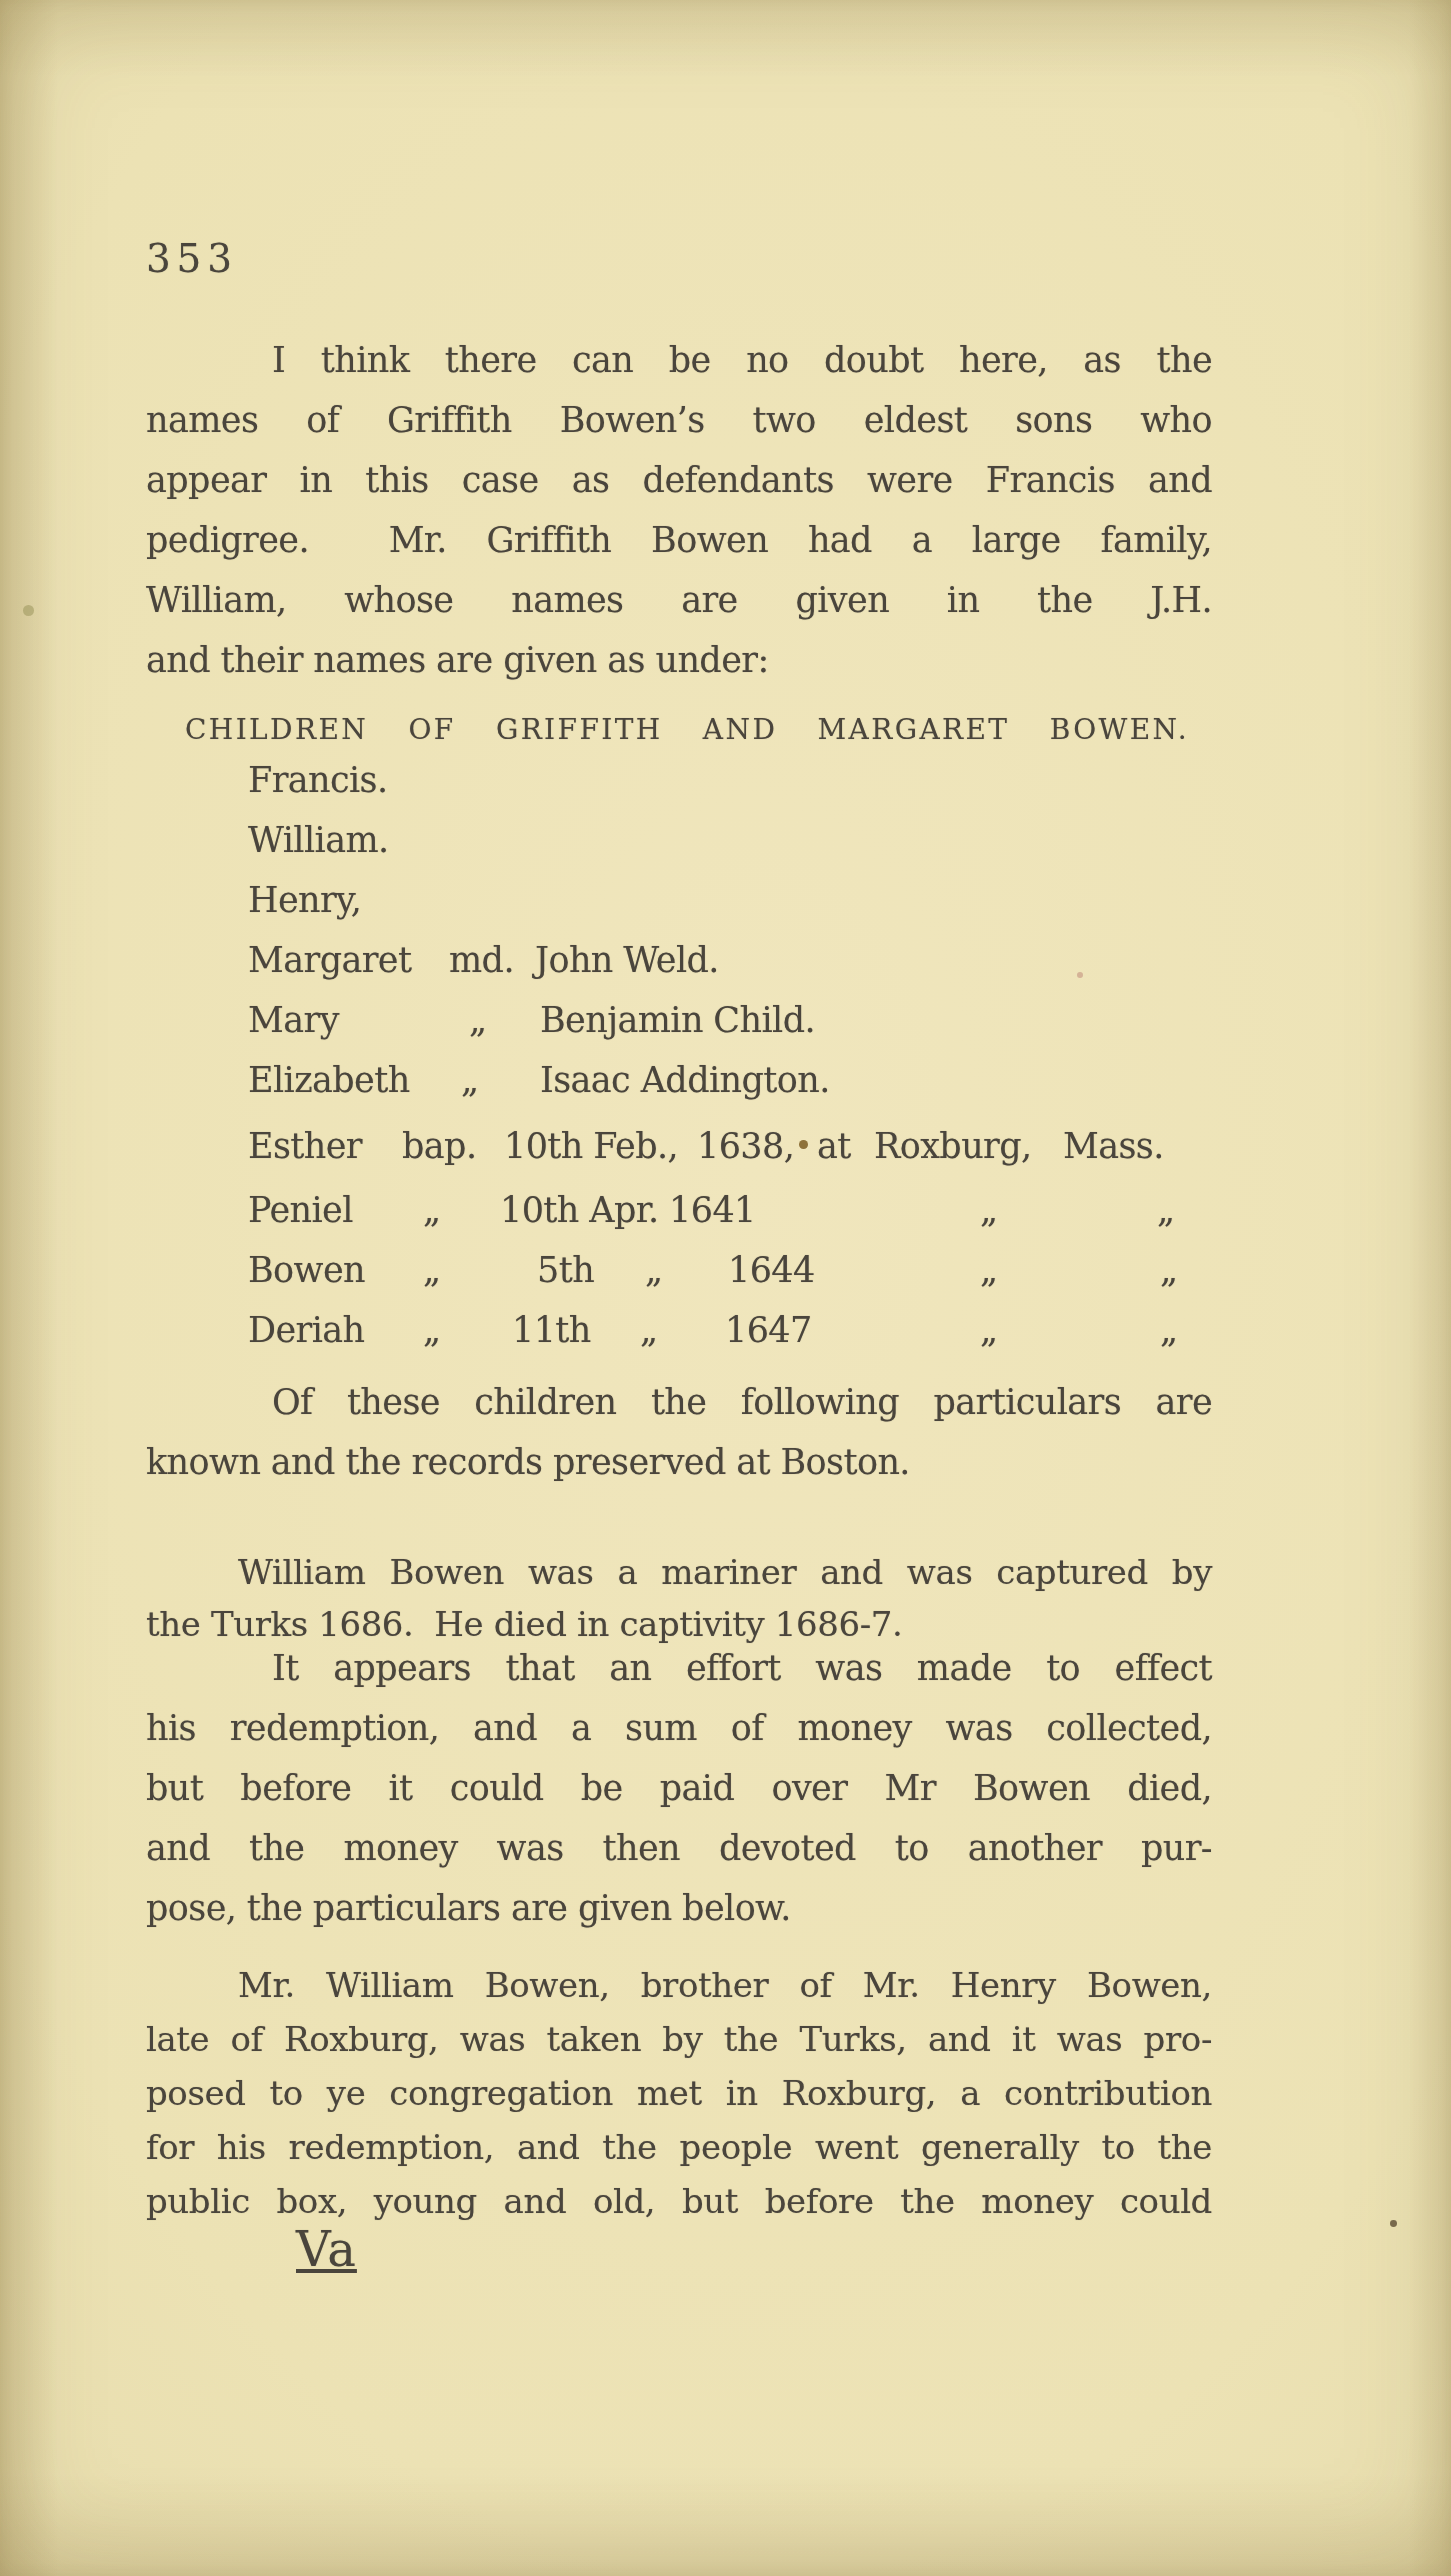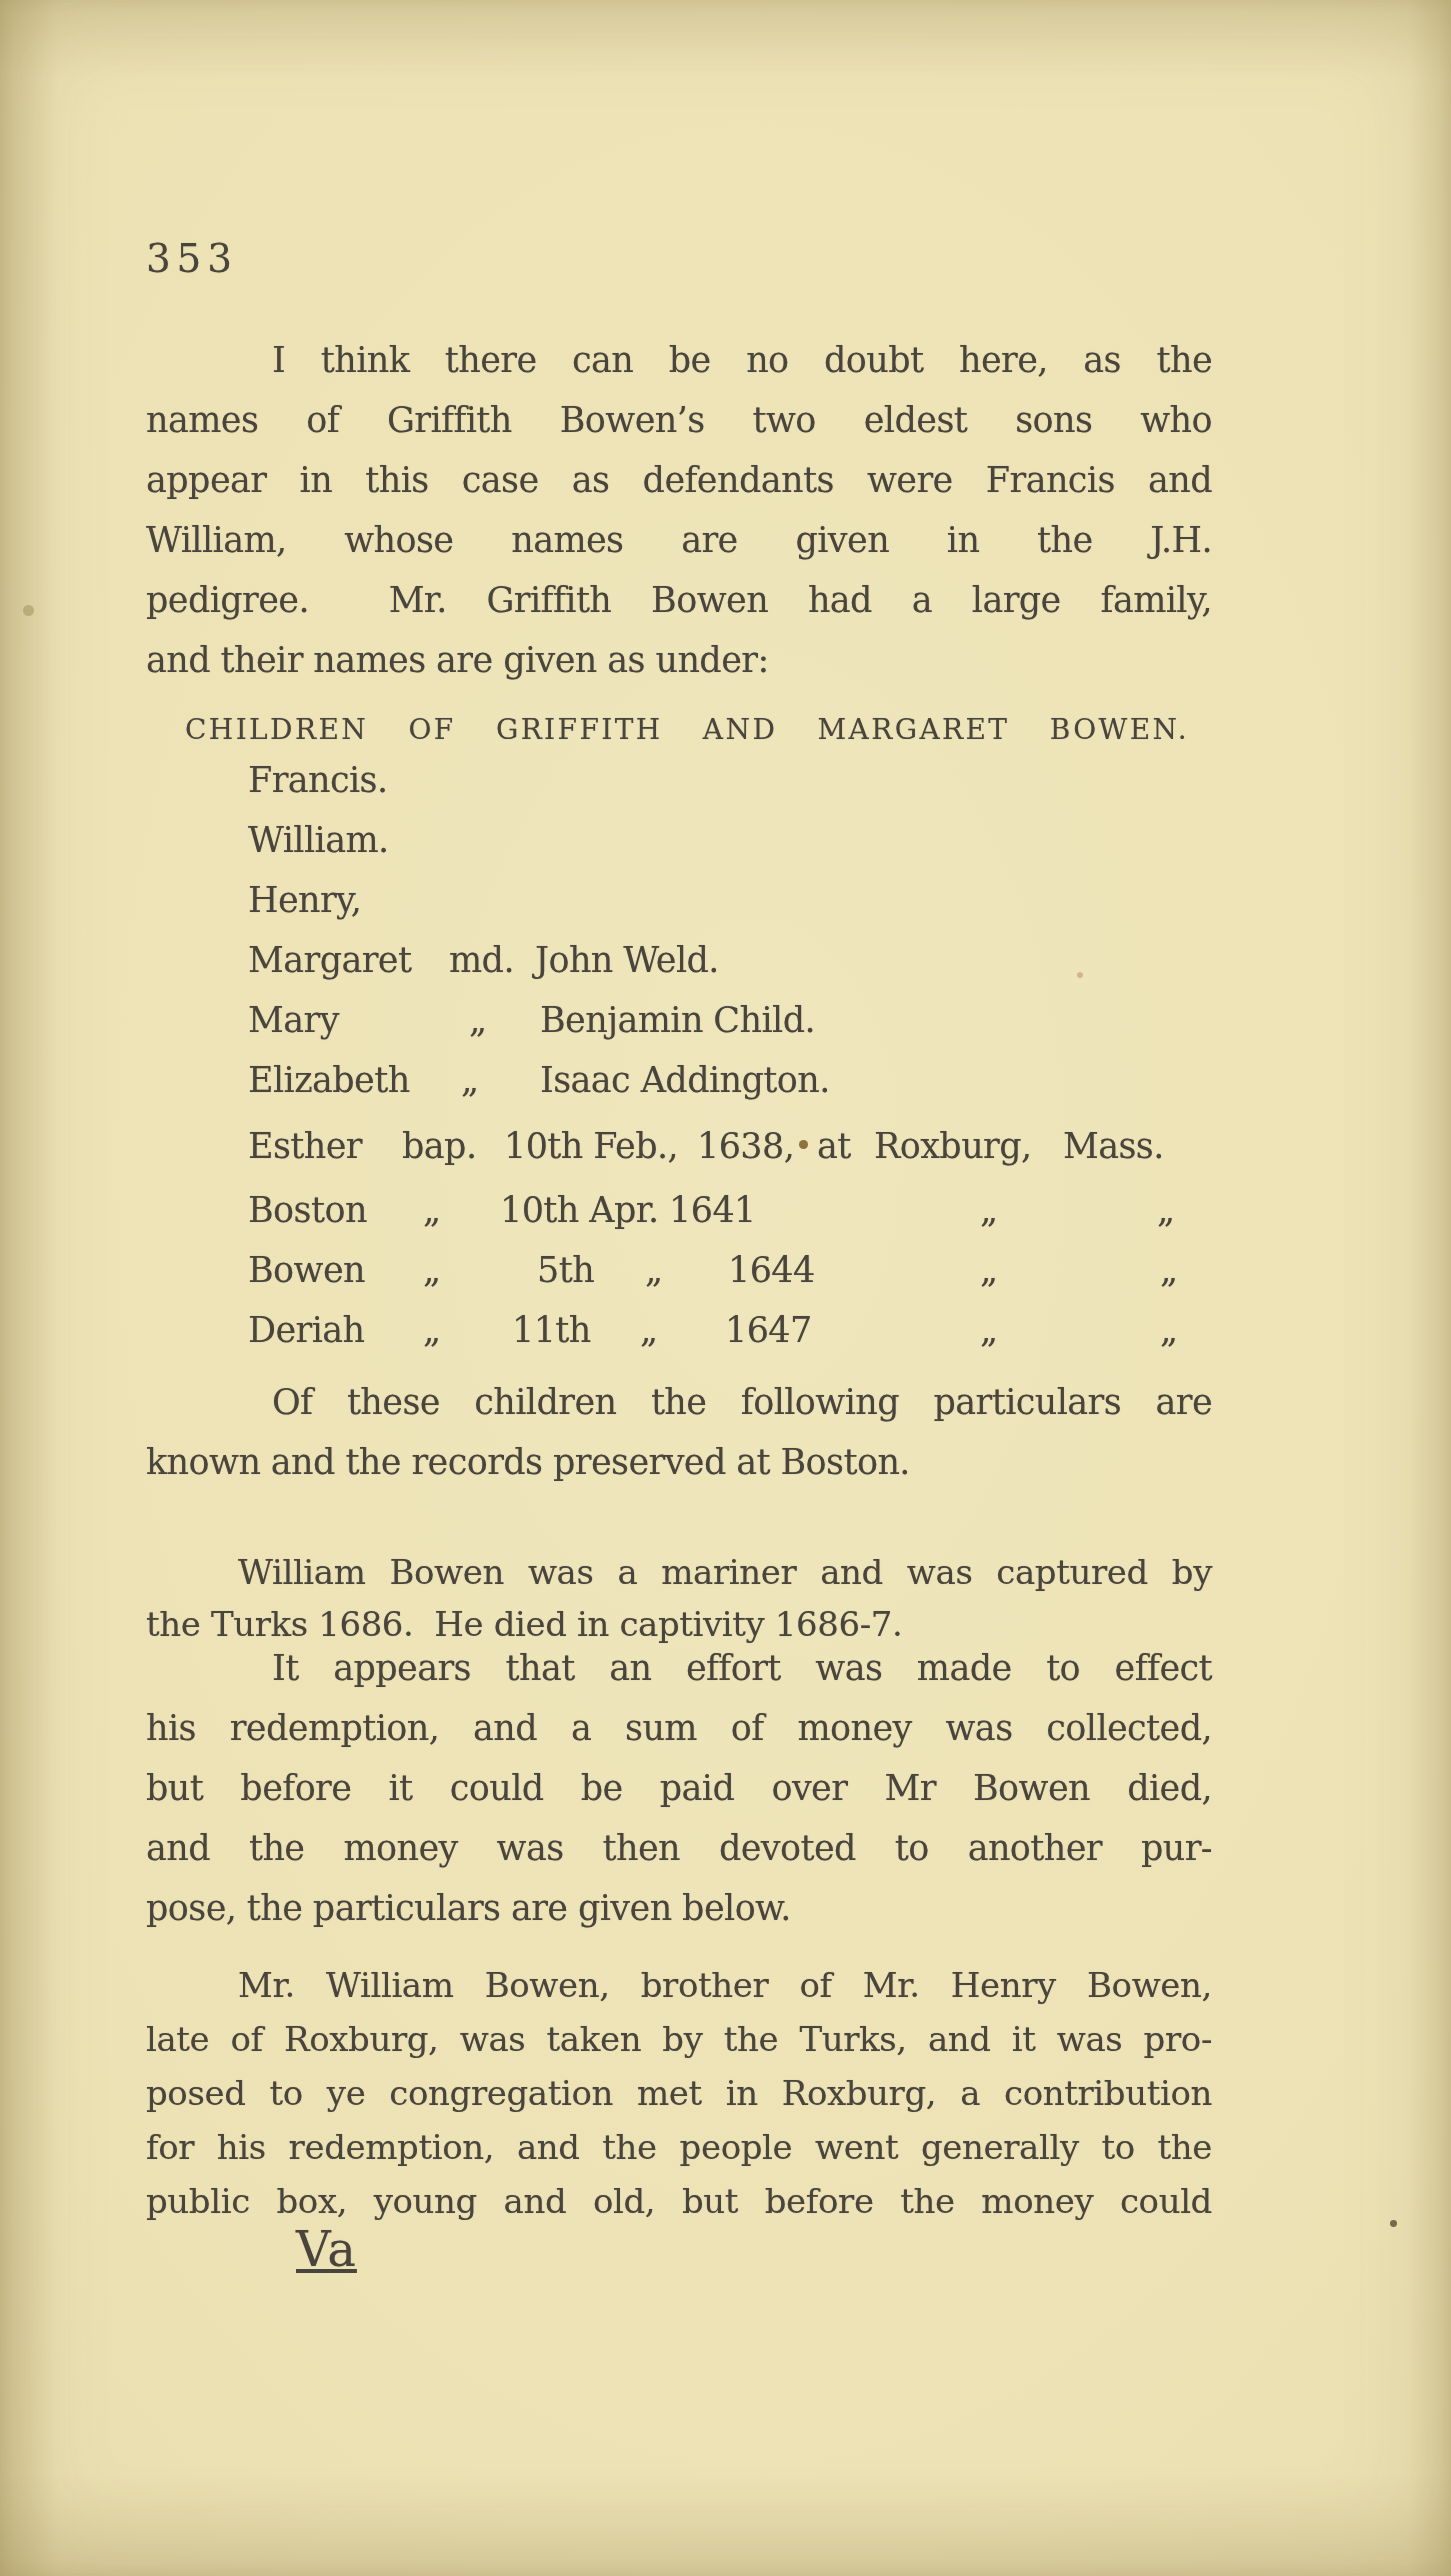--- a/index.html
+++ b/index.html
@@ -76,22 +76,22 @@
 <body>
 
 <div class="page ink">
 
   <div class="pageno">353</div>
 
   <div class="block main" style="top:330px">
     <div class="jl ind">I think there can be no doubt here, as the</div>
     <div class="jl">names of Griffith Bowen’s two eldest sons who</div>
     <div class="jl">appear in this case as defendants were Francis and</div>
+    <div class="jl">pedigree.&nbsp; Mr. Griffith Bowen had a large family,</div>
     <div class="jl">William, whose names are given in the J.H.</div>
-    <div class="jl">pedigree.&nbsp; Mr. Griffith Bowen had a large family,</div>
     <div>and their names are given as under:</div>
   </div>
 
   <div class="chead">CHILDREN OF GRIFFITH AND MARGARET BOWEN.</div>
 
   <div class="block main list">
     <div class="lrow">
       <span class="cell" style="left:102px">Francis.</span>
     </div>
     <div class="lrow">
@@ -118,21 +118,21 @@
     <div class="lrow row-esther">
       <span class="cell" style="left:102px">Esther</span>
       <span class="cell" style="left:256px">bap.</span>
       <span class="cell" style="left:358px">10th Feb.,</span>
       <span class="cell" style="left:551px">1638,</span>
       <span class="cell" style="left:671px">at</span>
       <span class="cell" style="left:728px">Roxburg,</span>
       <span class="cell" style="left:917px">Mass.</span>
     </div>
     <div class="lrow row-abigail">
-      <span class="cell" style="left:102px">Boston</span>
+      <span class="cell" style="left:102px">Peniel</span>
       <span class="cell" style="left:277px">„</span>
       <span class="cell" style="left:354px">10th Apr. 1641</span>
       <span class="cell" style="left:834px">„</span>
       <span class="cell" style="left:1011px">„</span>
     </div>
     <div class="lrow">
       <span class="cell" style="left:102px">Bowen</span>
       <span class="cell" style="left:277px">„</span>
       <span class="cell" style="left:391px">5th</span>
       <span class="cell" style="left:499px">„</span>

